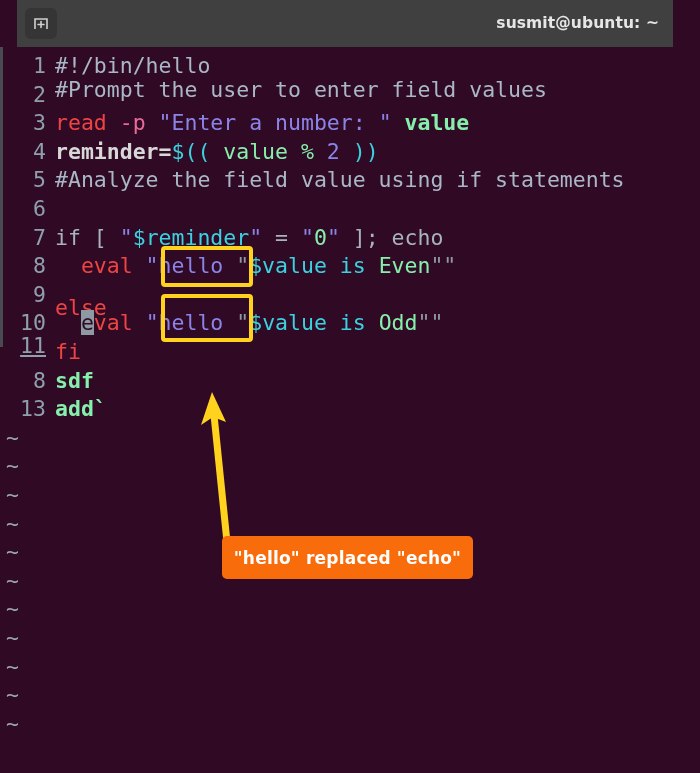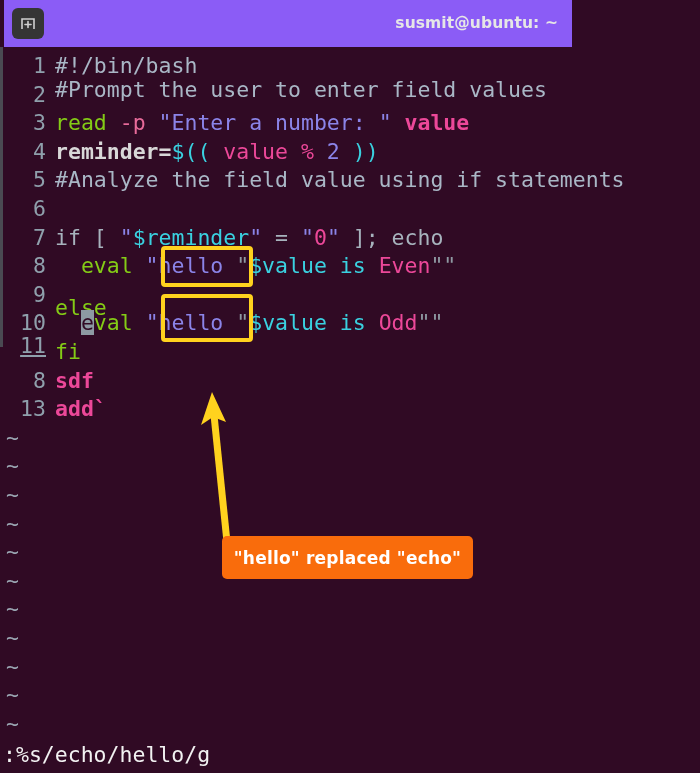--- a/index.html
+++ b/index.html
@@ -14,24 +14,24 @@
     position: relative;
     width: 700px;
     height: 773px;
     overflow: hidden;
     background: #300a24;
   }
 
   
   #titlebar {
     position: absolute;
-    left: 4px; top: 0;
-    width: 568px;
+    left: 17px; top: 0;
+    width: 656px;
     height: 47px;
-    background: #8b5cf6;
+    background: #404040;
     border-bottom: 1px solid #0e0e0e;
   }
   #newtab-btn {
     position: absolute;
     left: 8px; top: 8px;
     width: 32px; height: 31px;
     background: #353535;
     border-radius: 6px;
     display: flex;
     align-items: center;
@@ -89,24 +89,24 @@
     position: absolute;
     left: 6px;
     color: #9aa6b2;
     font-size: 21.5px;
     line-height: 29px;
     font-family: "DejaVu Sans Mono", monospace;
   }
 
   
   .c-comment  { color: #a9b7c6; }
-  .c-plain    { color: #84cc16; }
+  .c-plain    { color: #ef4444; }
   .c-keyword  { color: #a7b3bd; }
   .c-ident    { color: #d8d8d8; font-weight: bold; }
-  .c-white    { color: #ec4899; }
+  .c-white    { color: #86efac; }
   .c-string   { color: #8b84e8; }
   .c-var      { color: #3ad1e0; }
   .c-op       { color: #e86b9a; }
   .c-num      { color: #8b84e8; }
   .c-gray     { color: #8f9aa3; }
   .c-bold     { font-weight: bold; }
 
   .cursor-blk {
     background: #8d9aa3;
     color: #300a24;
@@ -174,21 +174,21 @@
       </span>
     </div>
     <div id="window-title">susmit@ubuntu: ~</div>
   </div>
 
   <div id="term">
     <div id="left-edge"></div>
 
     <div id="rows">
         <div class="lineno" style="top: 4px;">1</div>
-        <div class="code" style="top: 4px;"><span class="c-comment">#!/bin/bash</span></div>
+        <div class="code" style="top: 4px;"><span class="c-comment">#!/bin/hello</span></div>
         <div class="lineno" style="top: 32.6px;">2</div>
         <div class="code" style="top: 28px;"><span class="c-comment">#Prompt the user to enter field values</span></div>
         <div class="lineno" style="top: 61.2px;">3</div>
         <div class="code" style="top: 61.2px;"><span class="c-plain">read </span><span class="c-op">-p</span><span class="c-plain"> </span><span class="c-string">"Enter a number: "</span><span class="c-plain"> </span><span class="c-white c-bold">value</span></div>
         <div class="lineno" style="top: 89.8px;">4</div>
         <div class="code" style="top: 89.8px;"><span class="c-ident">reminder=</span><span class="c-var">$((</span><span class="c-white"> value % </span><span class="c-num">2</span><span class="c-white"> </span><span class="c-var">))</span></div>
         <div class="lineno" style="top: 118.4px;">5</div>
         <div class="code" style="top: 118.4px;"><span class="c-comment">#Analyze the field value using if statements</span></div>
         <div class="lineno" style="top: 147px;">6</div>
         <div class="code" style="top: 147px;">&nbsp;</div>
@@ -228,16 +228,15 @@
     <svg id="arrow-svg" viewBox="0 0 90 160">
       <defs></defs>
       <path d="M42 155 L29 28" stroke="#ffd21e" stroke-width="7" stroke-linecap="butt" fill="none"></path>
       <path d="M27 5 L41 35 L28 30 L16 38 Z" fill="#ffd21e"></path>
     </svg>
 
     <div id="callout">
       <span>"hello" replaced "echo"</span>
     </div>
 
-    <div id="cmdline">:%s/echo/hello/g</div>
   </div>
 
 </div>
 
 </body></html>

